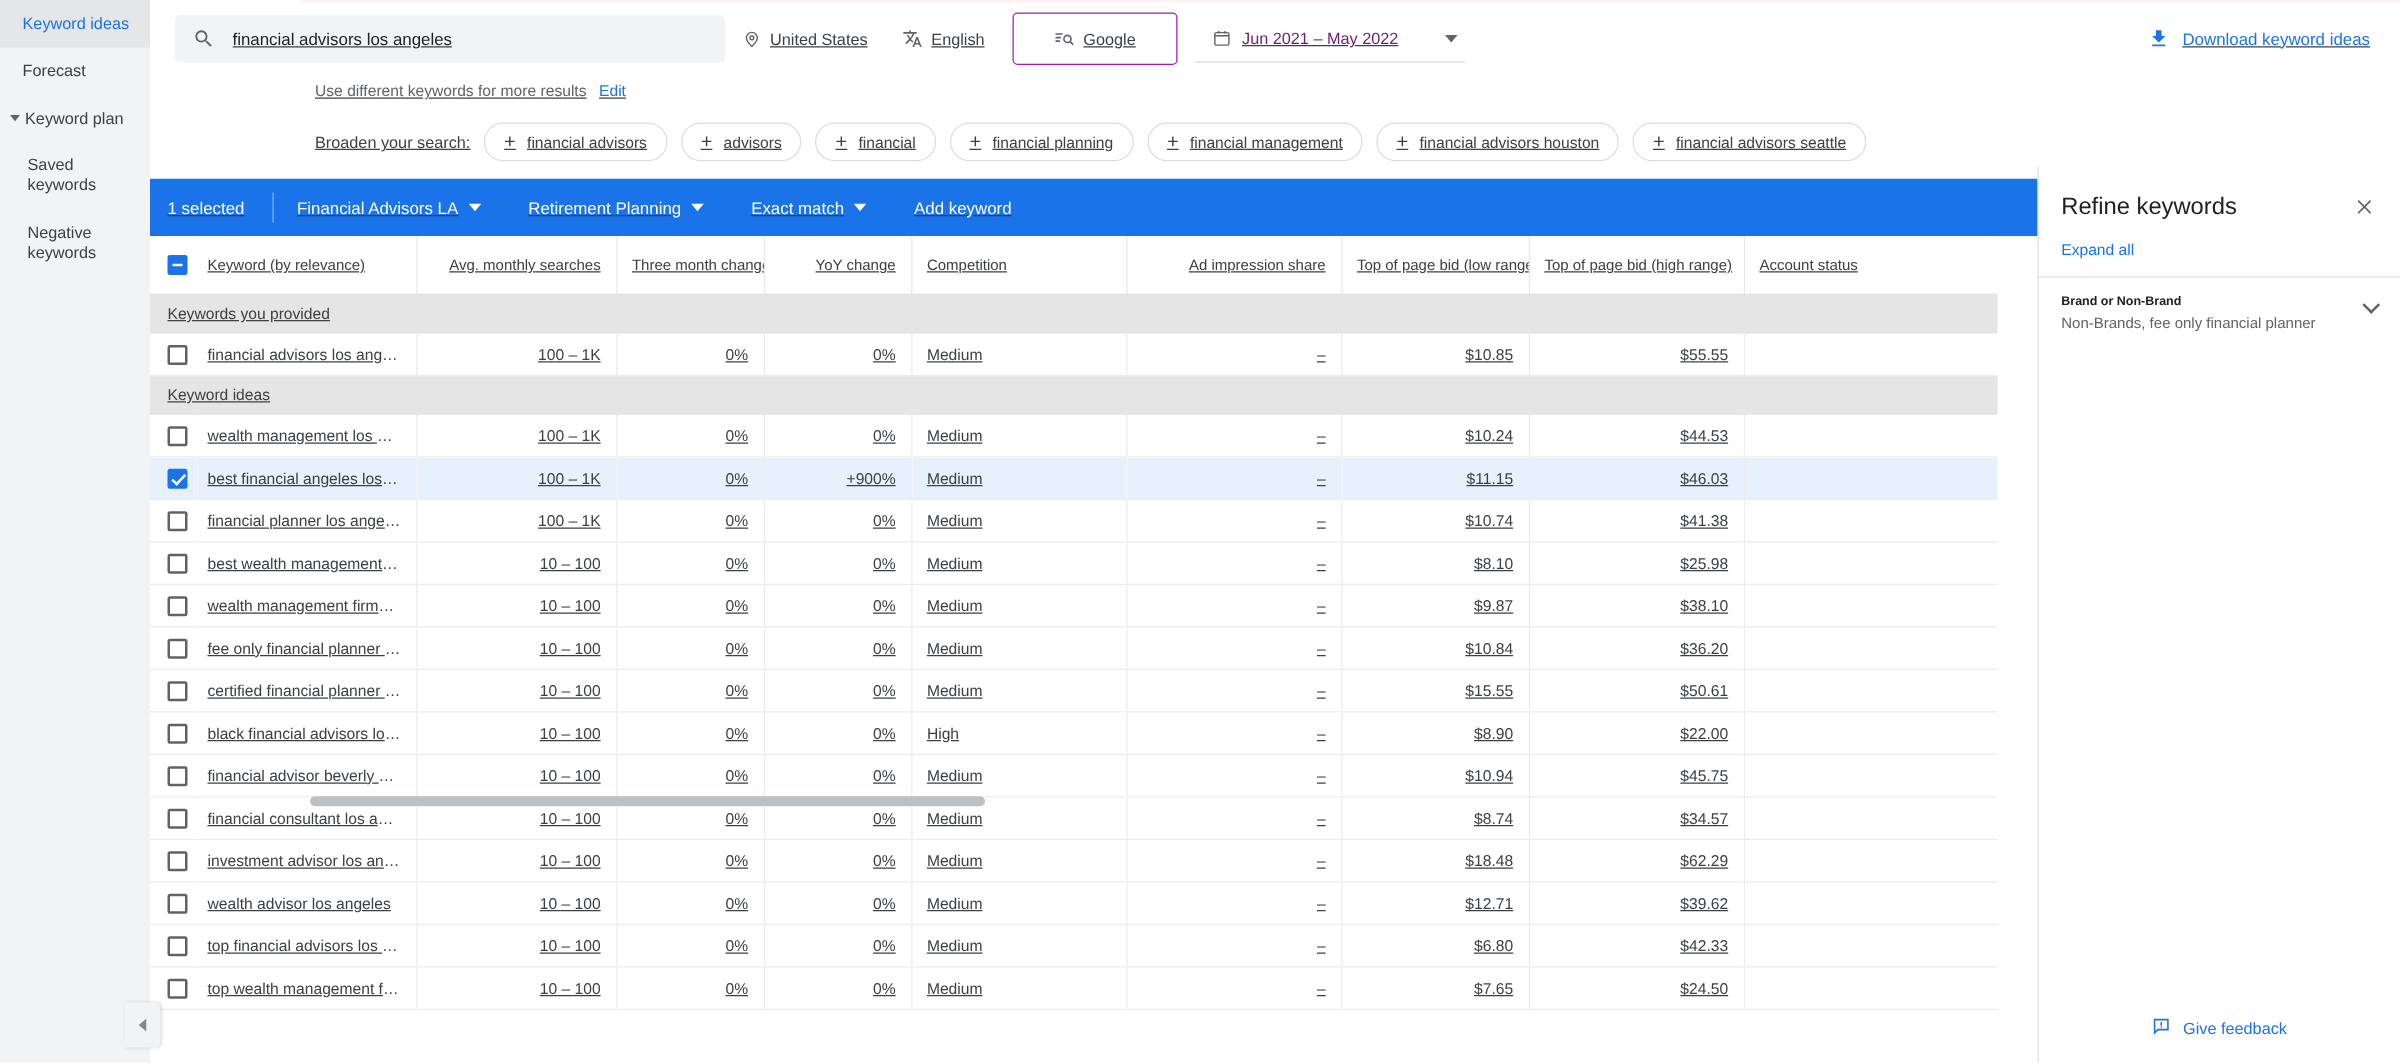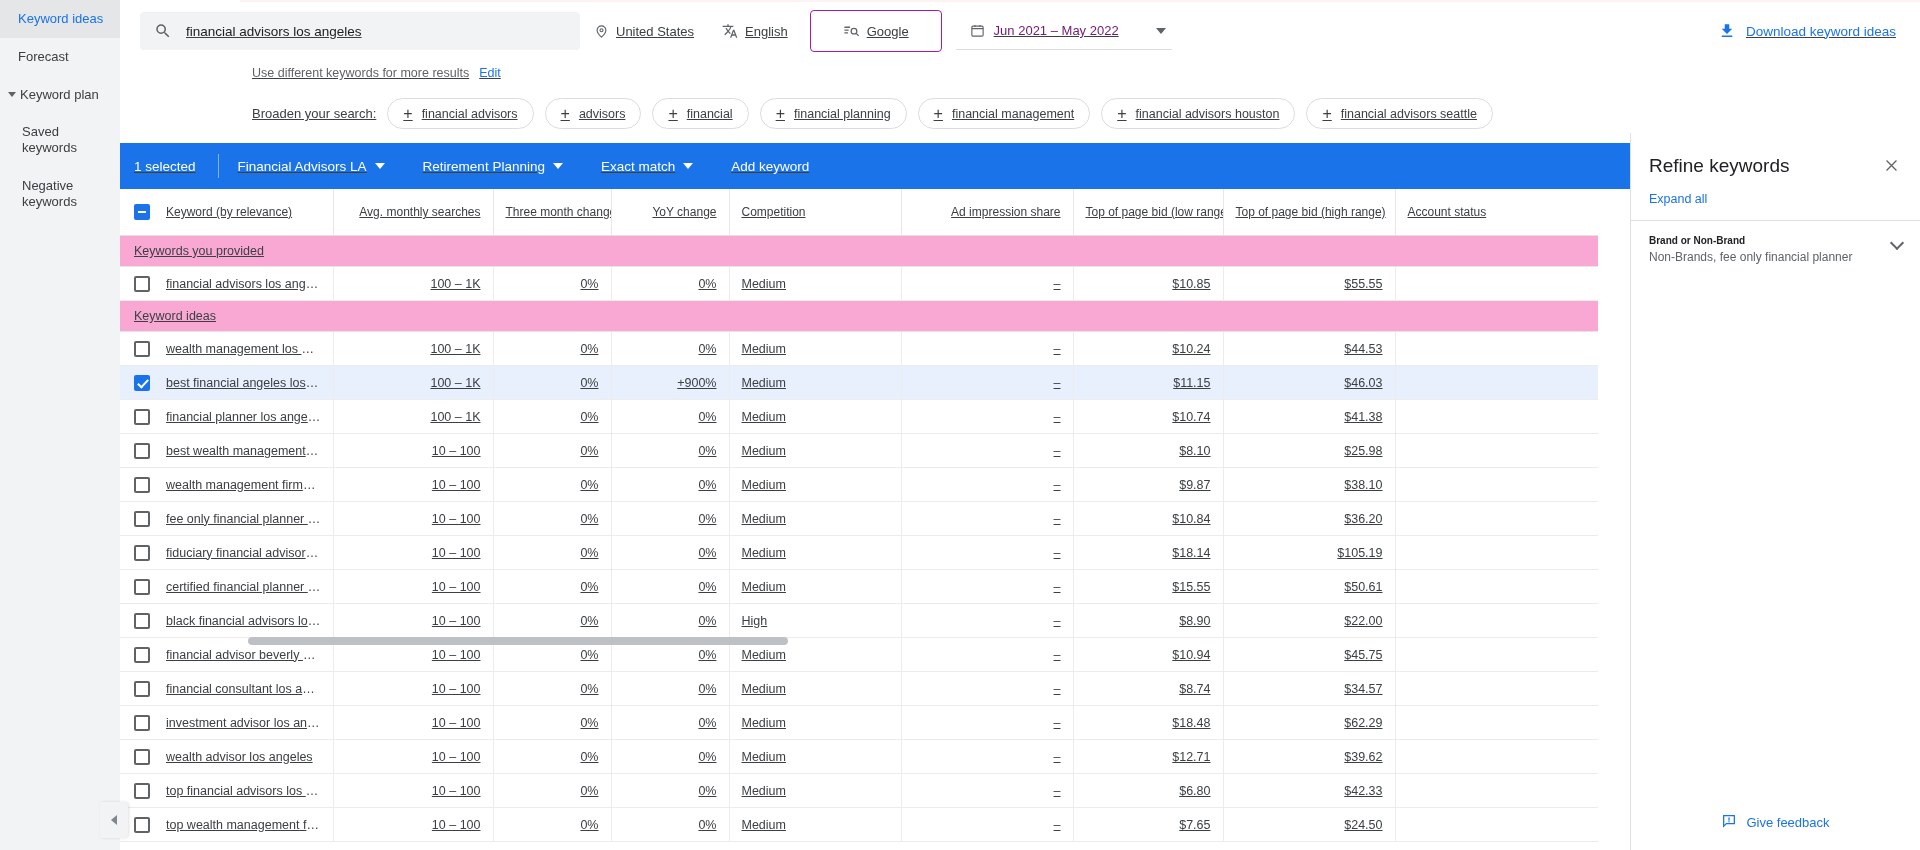--- a/index.html
+++ b/index.html
@@ -157,21 +157,21 @@
   tbody td {
     font-size: 12.5px; color: #3c4043; height: 34px;
     padding: 0 12px; border-bottom: 1px solid #ececec;
     text-align: right; white-space: nowrap; overflow: hidden;
     text-overflow: ellipsis; vertical-align: middle;
   }
   tbody td.cb { width: 38px; padding: 0 0 0 14px; text-align: left; }
   tbody td.kw { text-align: left; padding-left: 8px; }
   tbody td.lft { text-align: left; }
   tbody tr.section td {
-    background: #f9a8d4; font-size: 12.5px; color: #3c4043;
+    background: #e5e5e5; font-size: 12.5px; color: #3c4043;
     height: 31px; border-bottom: 1px solid #e6e6e6;
     padding-left: 14px; text-align: left;
   }
   tbody tr.selected td { background: #e8f0fe; }
   .vline { border-left: 1px solid #ececec; }
   thead th.vline { border-left: 1px solid #e8e8e8; }
 
   .ckbox {
     width: 16px; height: 16px; border: 2px solid #5f6368; border-radius: 2px;
     display: inline-block; cursor: pointer; background: #fff; vertical-align: middle;
@@ -537,32 +537,20 @@
               <td class="vline">0%</td>
               <td class="vline">0%</td>
               <td class="vline lft">Medium</td>
               <td class="vline">–</td>
               <td class="vline">$10.84</td>
               <td class="vline">$36.20</td>
               <td class="vline lft"></td>
             </tr>
             <tr>
               <td class="cb"><span class="ckbox"></span></td>
-              <td class="kw">fiduciary financial advisor l…</td>
-              <td class="vline">10 – 100</td>
-              <td class="vline">0%</td>
-              <td class="vline">0%</td>
-              <td class="vline lft">Medium</td>
-              <td class="vline">–</td>
-              <td class="vline">$18.14</td>
-              <td class="vline">$105.19</td>
-              <td class="vline lft"></td>
-            </tr>
-            <tr>
-              <td class="cb"><span class="ckbox"></span></td>
               <td class="kw">certified financial planner l…</td>
               <td class="vline">10 – 100</td>
               <td class="vline">0%</td>
               <td class="vline">0%</td>
               <td class="vline lft">Medium</td>
               <td class="vline">–</td>
               <td class="vline">$15.55</td>
               <td class="vline">$50.61</td>
               <td class="vline lft"></td>
             </tr>

